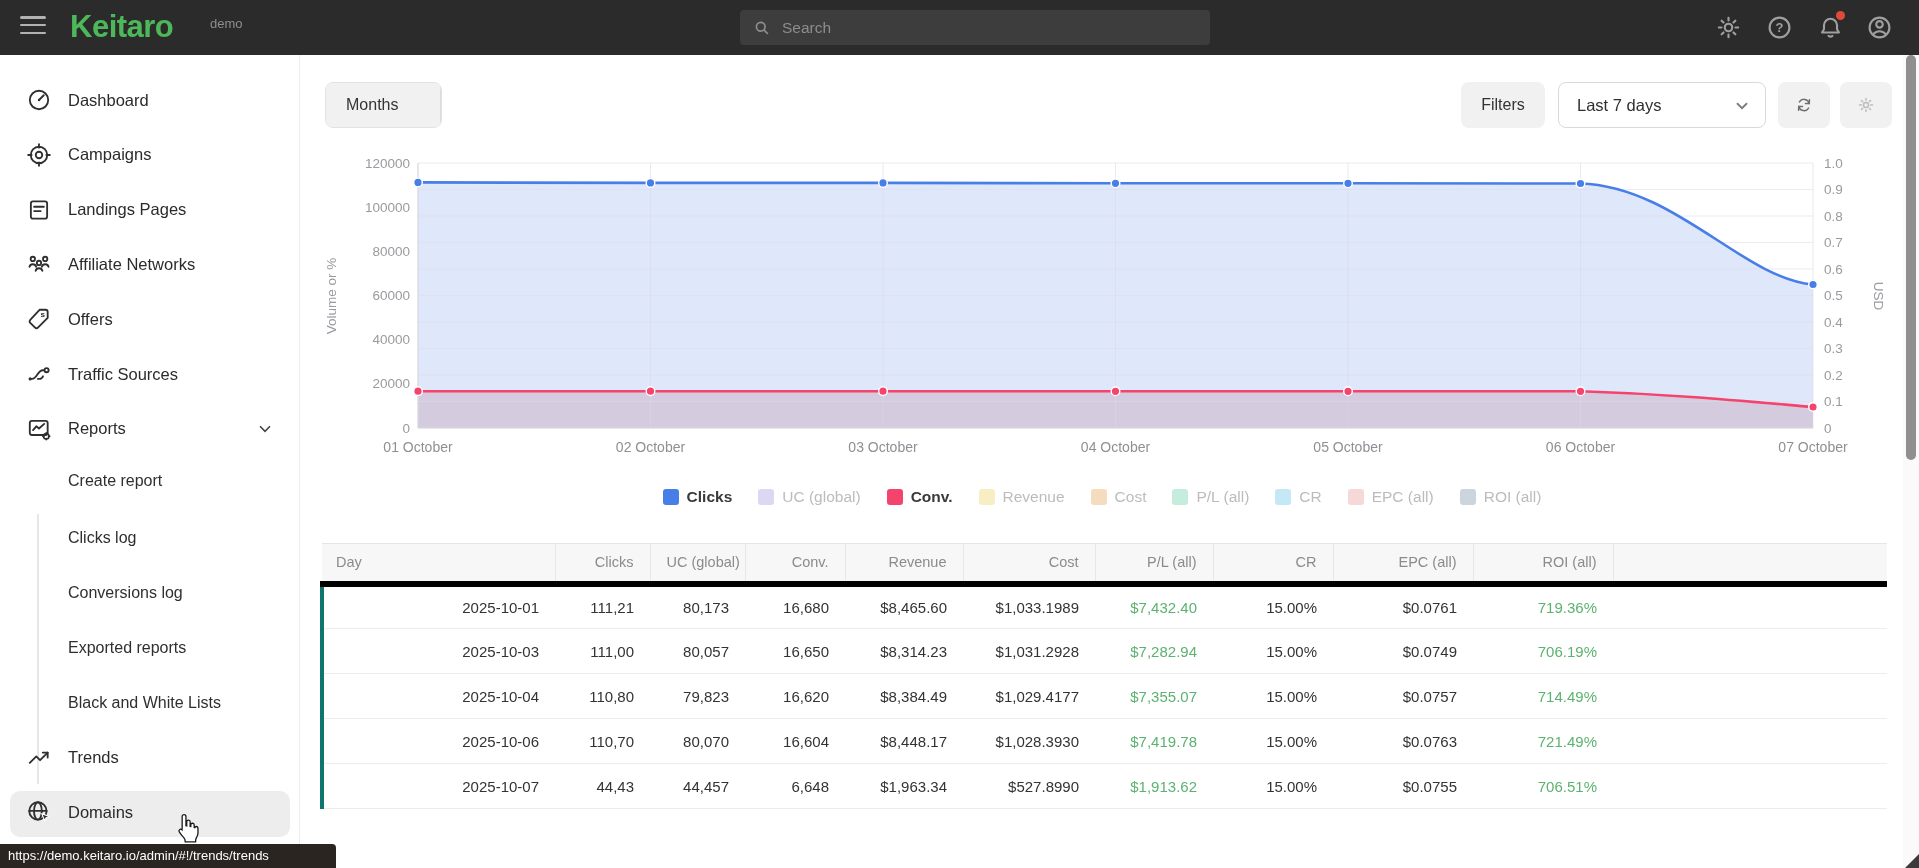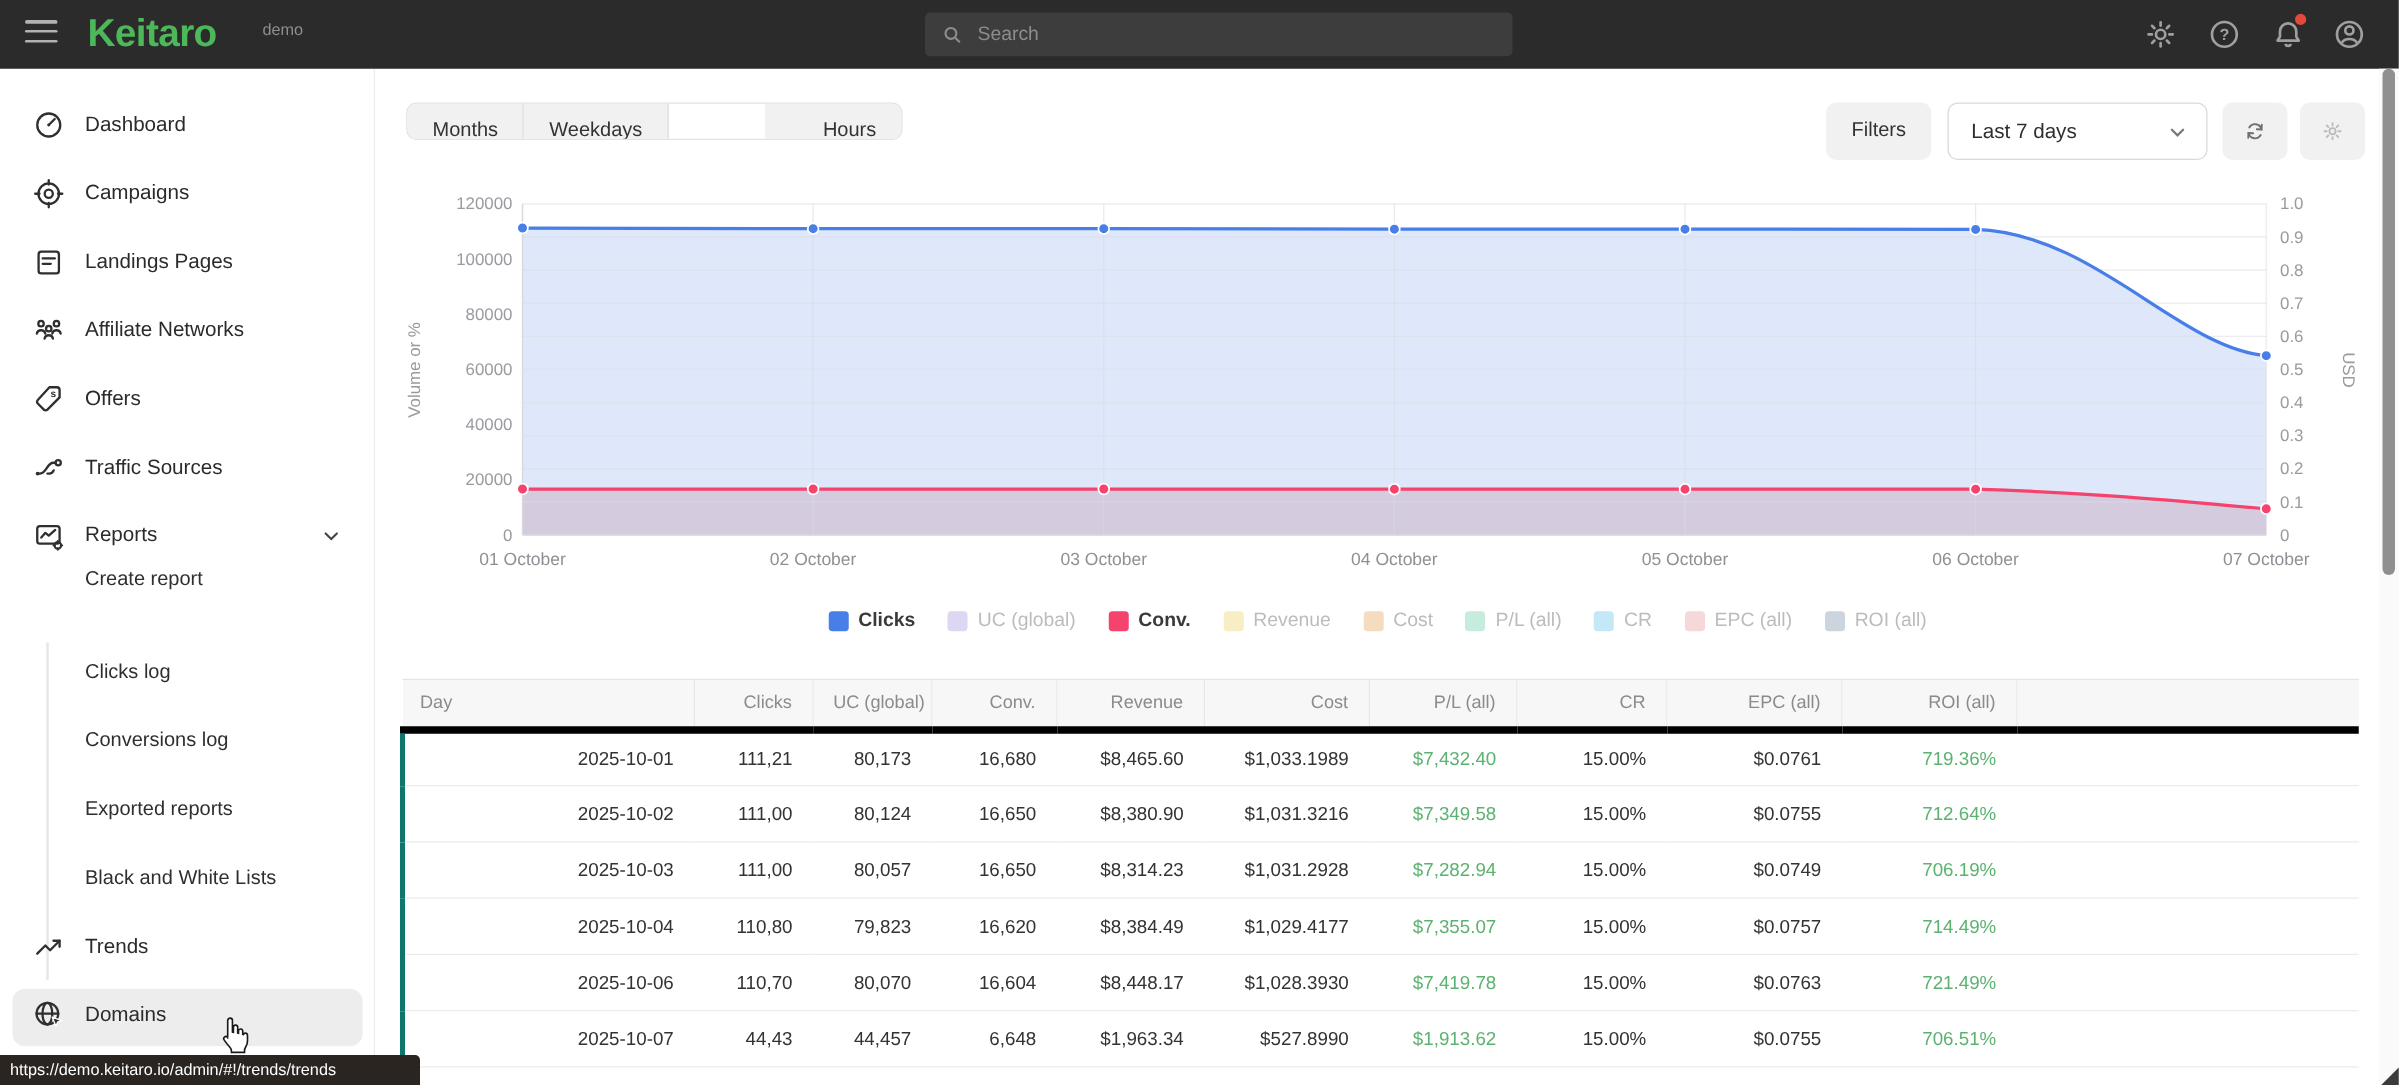--- a/index.html
+++ b/index.html
@@ -25,21 +25,21 @@
   .side-item .icn { position:absolute; left:26px; width:26px; height:26px; color:#2f2f2f; }
   .side-item .lbl { position:absolute; left:68px; font-size:16.5px; color:#2b2b2b;text-align:right; }
   .side-item .chev { position:absolute; left:256px; width:18px; height:18px; color:#444; }
   .side-sub { position:absolute; left:0; width:300px; height:54px; display:flex; align-items:center; cursor:pointer; }
   .side-sub .lbl { position:absolute; left:68px; font-size:16px; color:#2f2f2f; }
   .sub-guide { position:absolute; left:37px; top:459px; width:2px; height:270px; background:#e7e7e7; }
   .active-pill { position:absolute; left:10px; top:736px; width:280px; height:46px; background:#ededee; border-radius:10px; }
   .cursor-hand { position:absolute; left:172px; top:757px; width:30px; height:34px; z-index:40; pointer-events:none; }
 
   
-  .tabs { position:absolute; left:325px; top:82px; height:30px; display:flex; border-radius:8px; overflow:hidden; border:1px solid #e2e2e2; z-index:5; }
+  .tabs { position:absolute; left:325px; top:82px; height:46px; display:flex; border-radius:8px; overflow:hidden; border:1px solid #e2e2e2; z-index:5;flex-direction:column; }
   .tab { height:44px; line-height:44px; padding:0 20px; font-size:16px; color:#333; background:#f1f1f2; border-right:1px solid #dcdcdc; cursor:pointer; }
   .tab:last-child { border-right:none;padding-left:46px; }
   .tab.active { background:#86efac;margin-top:44px; }
   .btn { position:absolute; top:82px; height:46px; background:#f1f1f2; border:none; border-radius:8px; font-size:16px; color:#333; cursor:pointer; font-family:"Liberation Sans",sans-serif; }
   .btn-filters { left:1461px; width:84px; }
   .select { position:absolute; left:1558px; top:82px; width:208px; height:46px; background:#fff; border:1px solid #d9d9d9; border-radius:8px; font-size:16.5px; color:#2f2f2f; line-height:44px; padding-left:18px; cursor:pointer; }
   .select .sel-chev { position:absolute; right:14px; top:14px; width:18px; height:18px; color:#7a7a7a; }
   .btn-refresh { left:1778px; width:52px; }
   .btn-gearsm  { left:1840px; width:52px; }
   .btn svg { vertical-align:middle; }
@@ -179,21 +179,21 @@
             <rect x="3.5" y="4.5" width="16.5" height="13" rx="2"></rect>
             <polyline points="6.5,13 9.5,9.5 12,11.5 16.8,7.3"></polyline>
             <circle cx="18.7" cy="18.7" r="2.5" stroke-width="1.5"></circle>
             <path d="M18.7 15.4v1.2M18.7 20.8v1.2M15.4 18.7h1.2M20.8 18.7h1.2" stroke-width="1.4"></path>
           </svg></span>
     <span class="lbl">Reports</span>
         <svg class="chev" viewBox="0 0 24 24" fill="none" stroke="currentColor" stroke-width="2.2" stroke-linecap="round">
           <polyline points="6,9 12,15 18,9"></polyline>
         </svg>
       </div>
-      <div class="side-sub" style="top:382px">
+      <div class="side-sub" style="top:399px">
         <span class="lbl">Create report</span>
       </div>
       <div class="side-sub" style="top:456.40000000000003px">
         <span class="lbl">Clicks log</span>
       </div>
       <div class="side-sub" style="top:511.20000000000005px">
         <span class="lbl">Conversions log</span>
       </div>
       <div class="side-sub" style="top:566px">
         <span class="lbl">Exported reports</span>
@@ -395,33 +395,20 @@
           <td>16,680</td>
           <td>$8,465.60</td>
           <td>$1,033.1989</td>
           <td class="green">$7,432.40</td>
           <td>15.00%</td>
           <td>$0.0761</td>
           <td class="green">719.36%</td>
           <td></td>
         </tr>
         <tr>
-          <td>2025-10-02</td>
-          <td>111,00</td>
-          <td>80,124</td>
-          <td>16,650</td>
-          <td>$8,380.90</td>
-          <td>$1,031.3216</td>
-          <td class="green">$7,349.58</td>
-          <td>15.00%</td>
-          <td>$0.0755</td>
-          <td class="green">712.64%</td>
-          <td></td>
-        </tr>
-        <tr>
           <td>2025-10-03</td>
           <td>111,00</td>
           <td>80,057</td>
           <td>16,650</td>
           <td>$8,314.23</td>
           <td>$1,031.2928</td>
           <td class="green">$7,282.94</td>
           <td>15.00%</td>
           <td>$0.0749</td>
           <td class="green">706.19%</td>

